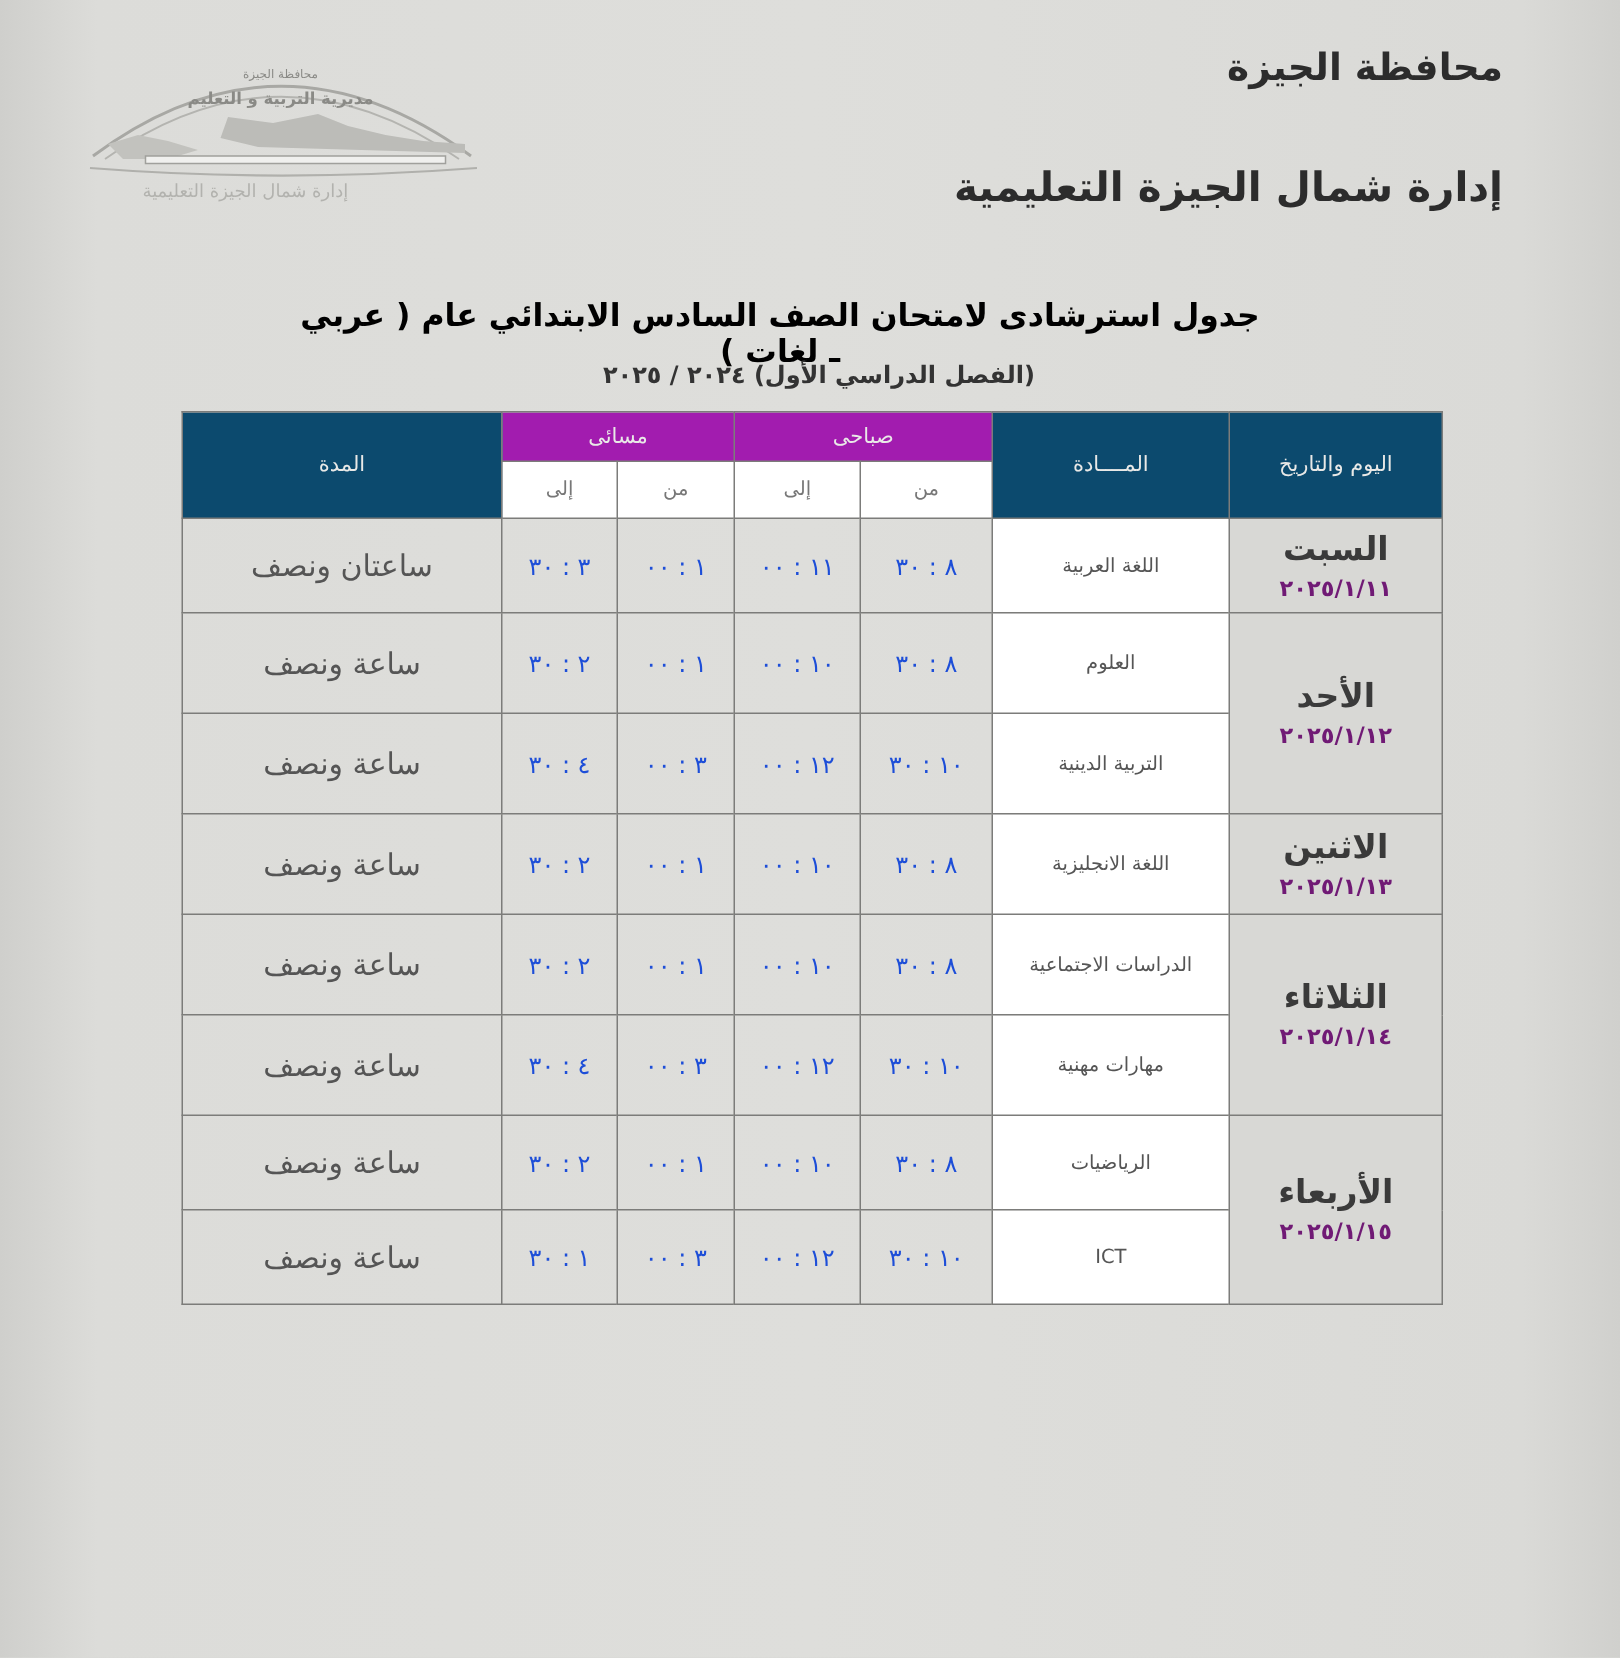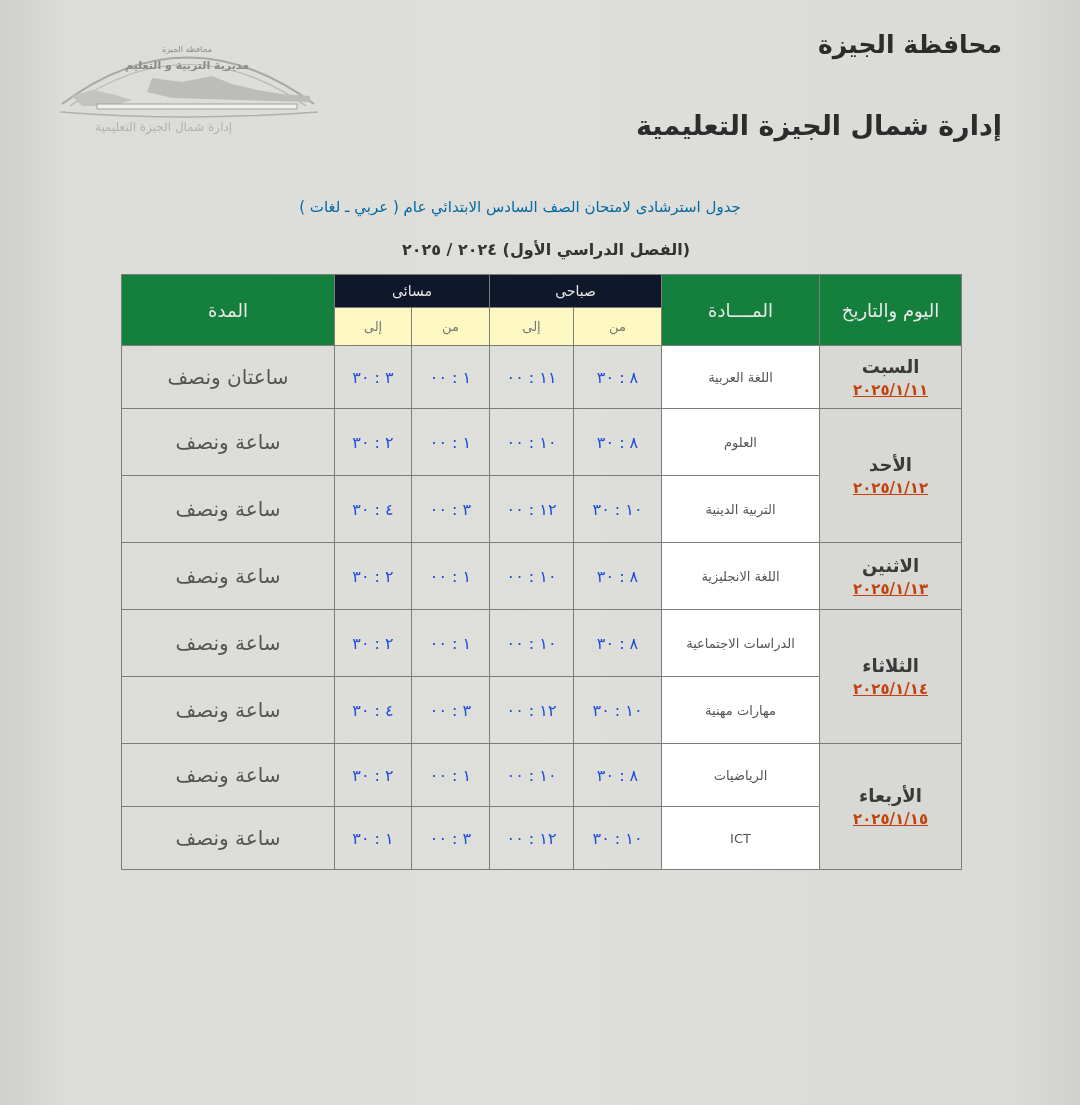--- a/index.html
+++ b/index.html
@@ -50,23 +50,23 @@
       top: 120px;
       font-size: 12px;
       color: #b2b2ae;
     }
     .doc-title {
       position: absolute;
       top: 198px;
       left: 200px;
       width: 640px;
       text-align: center;
-      font-size: 15px;
-      font-weight: normal;
-      color: #0369a1;
+      font-size: 21px;
+      font-weight: bold;
+      color: #000000;
     }
     .doc-subtitle {
       position: absolute;
       top: 240px;
       left: 330px;
       width: 360px;
       text-align: right;
       font-size: 16px;
       font-weight: bold;
       color: #333;
@@ -82,55 +82,54 @@
       color: #555;
     }
     table.schedule td, table.schedule th {
       border: 1.5px solid #7c7c7a;
       text-align: center;
       vertical-align: middle;
       padding: 0;
       font-weight: normal;
     }
     th.hdr-main {
-      background: #15803d;
+      background: #0c4a6e;
       color: #e9e9e7;
-      font-size: 18px;
+      font-size: 14px;
       height: 70px;
     }
     th.hdr-group {
-      background: #0f172a;
+      background: #a21caf;
       color: #e9e9e7;
       font-size: 14px;
       height: 32px;
     }
     th.hdr-sub {
-      background: #fef9c3;
+      background: #ffffff;
       color: #777;
       font-size: 13px;
       height: 36px;
     }
     td.day-cell {
       background: #d8d8d5;
       color: #3a3a3a;
     }
     .day-name {
       display: block;
-      font-size: 18px;
+      font-size: 22px;
       font-weight: bold;
       color: #3a3a3a;
     }
     .day-date {
       display: block;
       font-size: 15px;
       font-weight: bold;
       letter-spacing: 2px;
-      color: #c2410c;
+      color: #701a75;
       margin-top: 4px;
-      text-decoration: underline;
     }
     td.subject {
       background: #ffffff;
       color: #555;
     }
     td.time {
       color: #1d4ed8;
       letter-spacing: 2px;
       font-size: 16px;
     }

